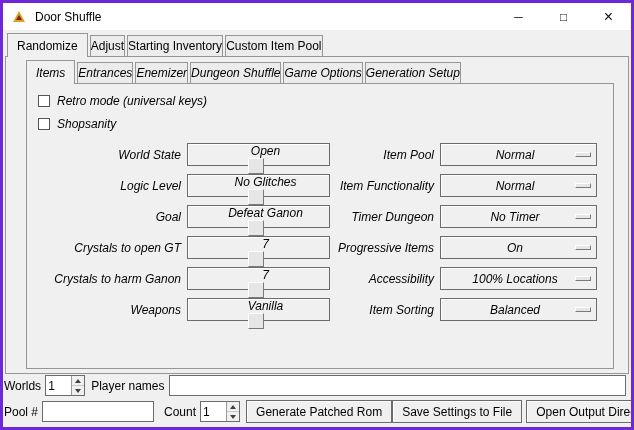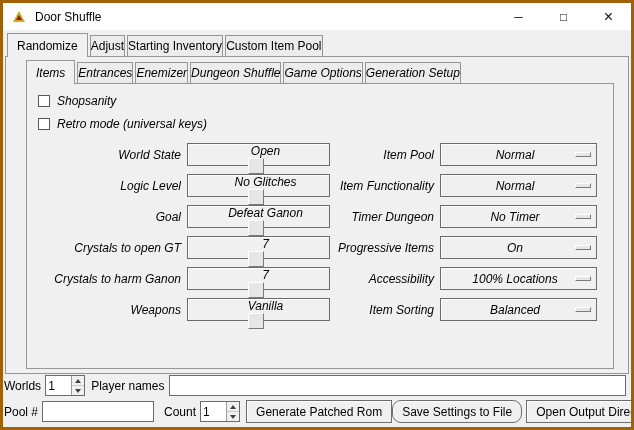--- a/index.html
+++ b/index.html
@@ -1,19 +1,19 @@
 <!DOCTYPE html>
 <html><head>
 <meta charset="utf-8">
 <style>
   html,body { margin:0; padding:0; background:#cfcfcf; }
   * { box-sizing:border-box; }
   .window {
     width:634px; height:430px;
-    border:3px solid #a16207;
+    border:3px solid #6d28d9;
     background:#f0f0f0;
     position:relative;
     font-family:"Liberation Sans", sans-serif;
     font-size:12px; color:#000;
     overflow:hidden;
   }
   
   .titlebar { height:27px; background:#ffffff; display:flex; align-items:center; padding-left:8px; }
   .app-icon { width:16px; height:16px; margin-right:8px; flex:0 0 16px; }
   .title { font-size:12px; }
@@ -71,21 +71,21 @@
   .spin-btns { width:13px; display:flex; flex-direction:column; border-left:1px solid #9a9a9a; }
   .spin-btn { flex:1; background:#f0f0f0; display:flex; align-items:center; justify-content:center; }
   .spin-btn + .spin-btn { border-top:1px solid #c9c9c9; }
   .tri-up { width:0; height:0; border-left:3px solid transparent; border-right:3px solid transparent; border-bottom:4px solid #404040; }
   .tri-down { width:0; height:0; border-left:3px solid transparent; border-right:3px solid transparent; border-top:4px solid #404040; }
   .btn {
     height:23px; padding:0 9px; background:#f0f0f0; border:1px solid #6b6b6b;
     box-shadow:inset 1px 1px 0 #fdfdfd; display:flex; align-items:center; white-space:nowrap;
     font-family:"Liberation Sans", sans-serif; font-size:12px;
   }
-  .ml6 { margin-left:6px; } .ml10 { margin-left:10px; } .mlauto { margin-left:auto;border-radius:9px; } .ml4 { margin-left:4px; }
+  .ml6 { margin-left:6px; } .ml10 { margin-left:10px; } .mlauto { margin-left:auto; } .ml4 { margin-left:4px; }
 </style>
 </head>
 <body>
 
 <div class="window">
 
   <div class="titlebar">
     <span class="app-icon">
       <svg width="16" height="16" viewBox="0 0 16 16">
         <path d="M2 13 L8 2 L14 13 Z" fill="#d9a520"></path>
@@ -121,25 +121,25 @@
       <div class="tab">Dungeon Shuffle</div>
       <div class="tab">Game Options</div>
       <div class="tab">Generation Setup</div>
     </div>
 
     <div class="sub-pane">
 
       <div class="checks">
         <div class="check">
           <span class="box"></span>
-          <span>Shopsanity</span>
+          <span>Retro mode (universal keys)</span>
         </div>
         <div class="check">
           <span class="box"></span>
-          <span>Retro mode (universal keys)</span>
+          <span>Shopsanity</span>
         </div>
       </div>
 
       <div class="opt-grid">
 
         <div class="opt-row">
           <span class="lbl lbl-left">World State</span>
           <div class="optmenu dd-left">
             <span class="opt-value">Open</span>
             <span class="opt-ind"></span>

